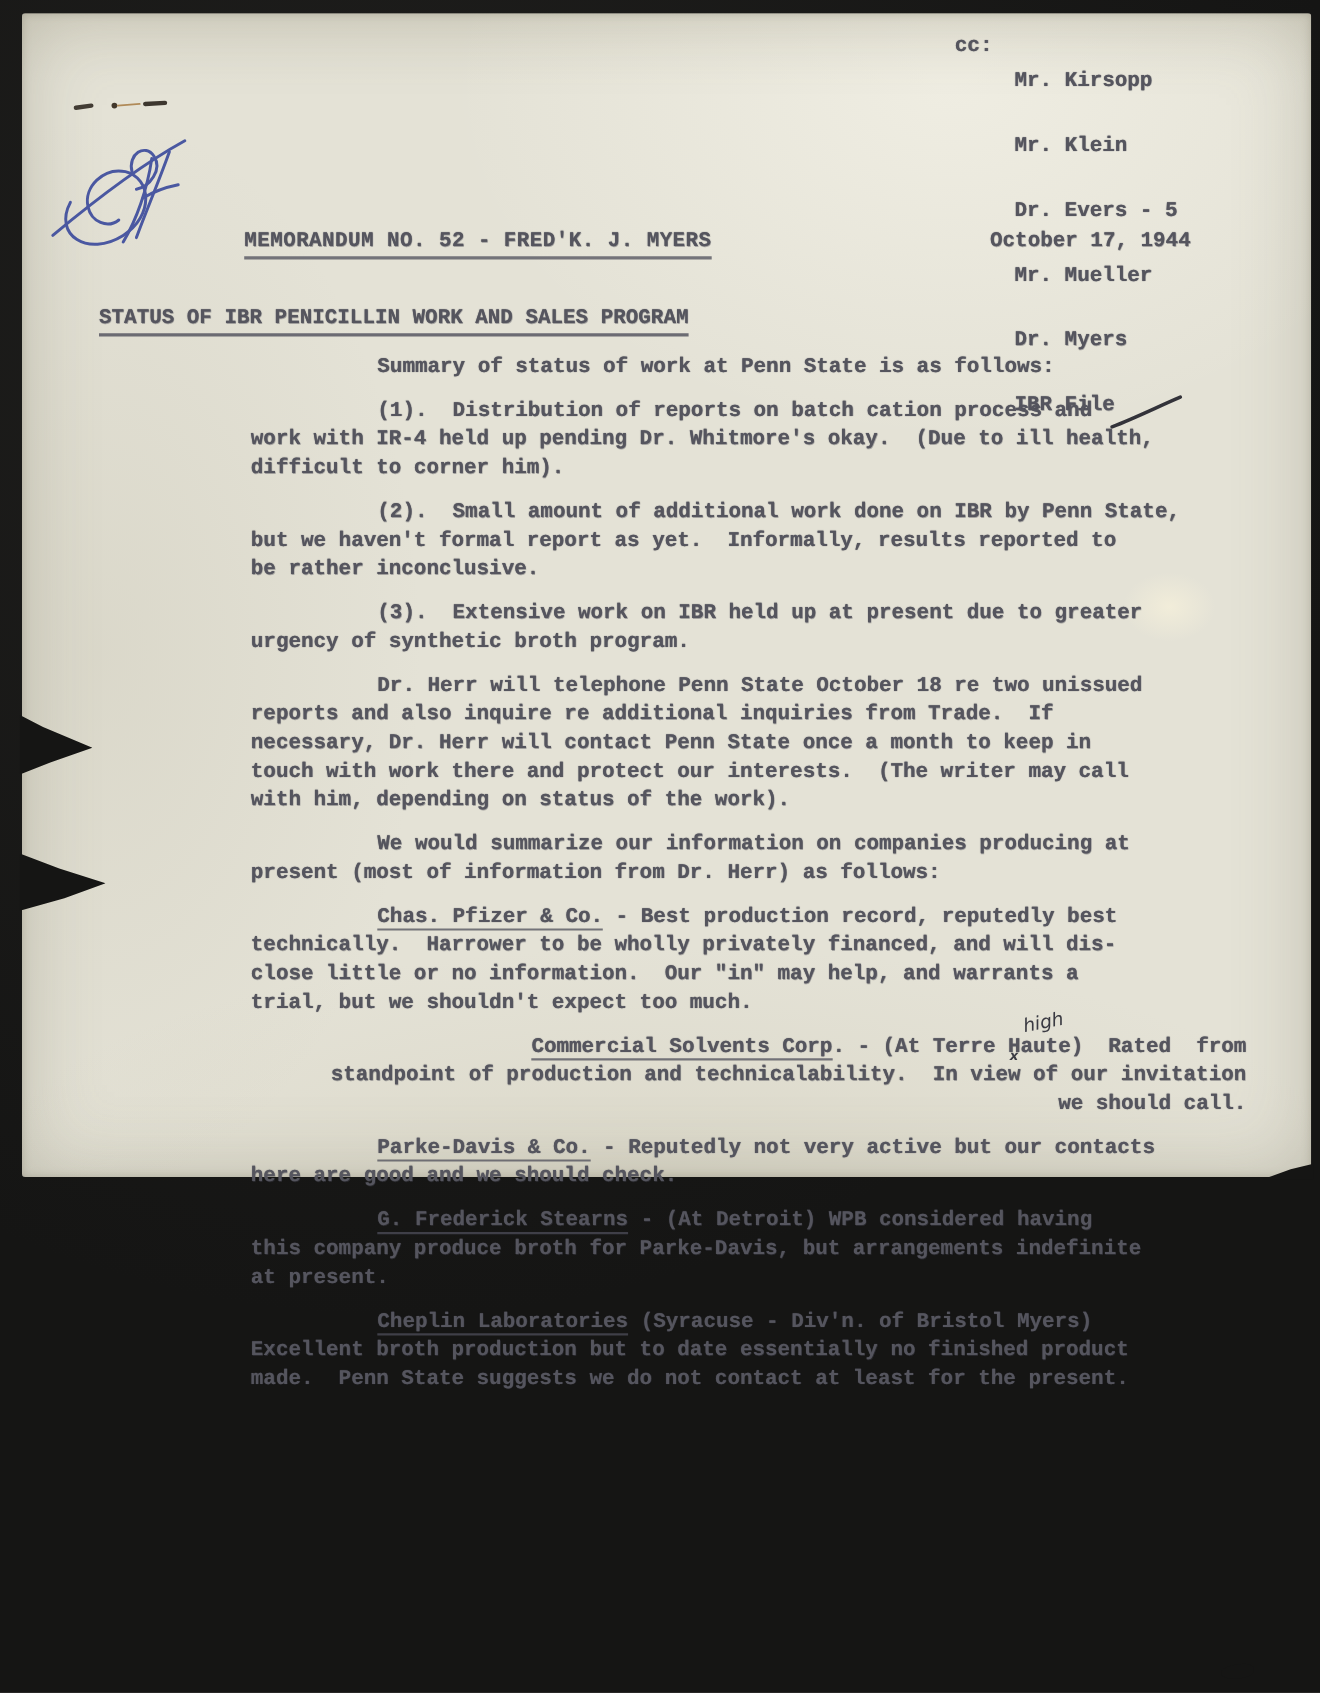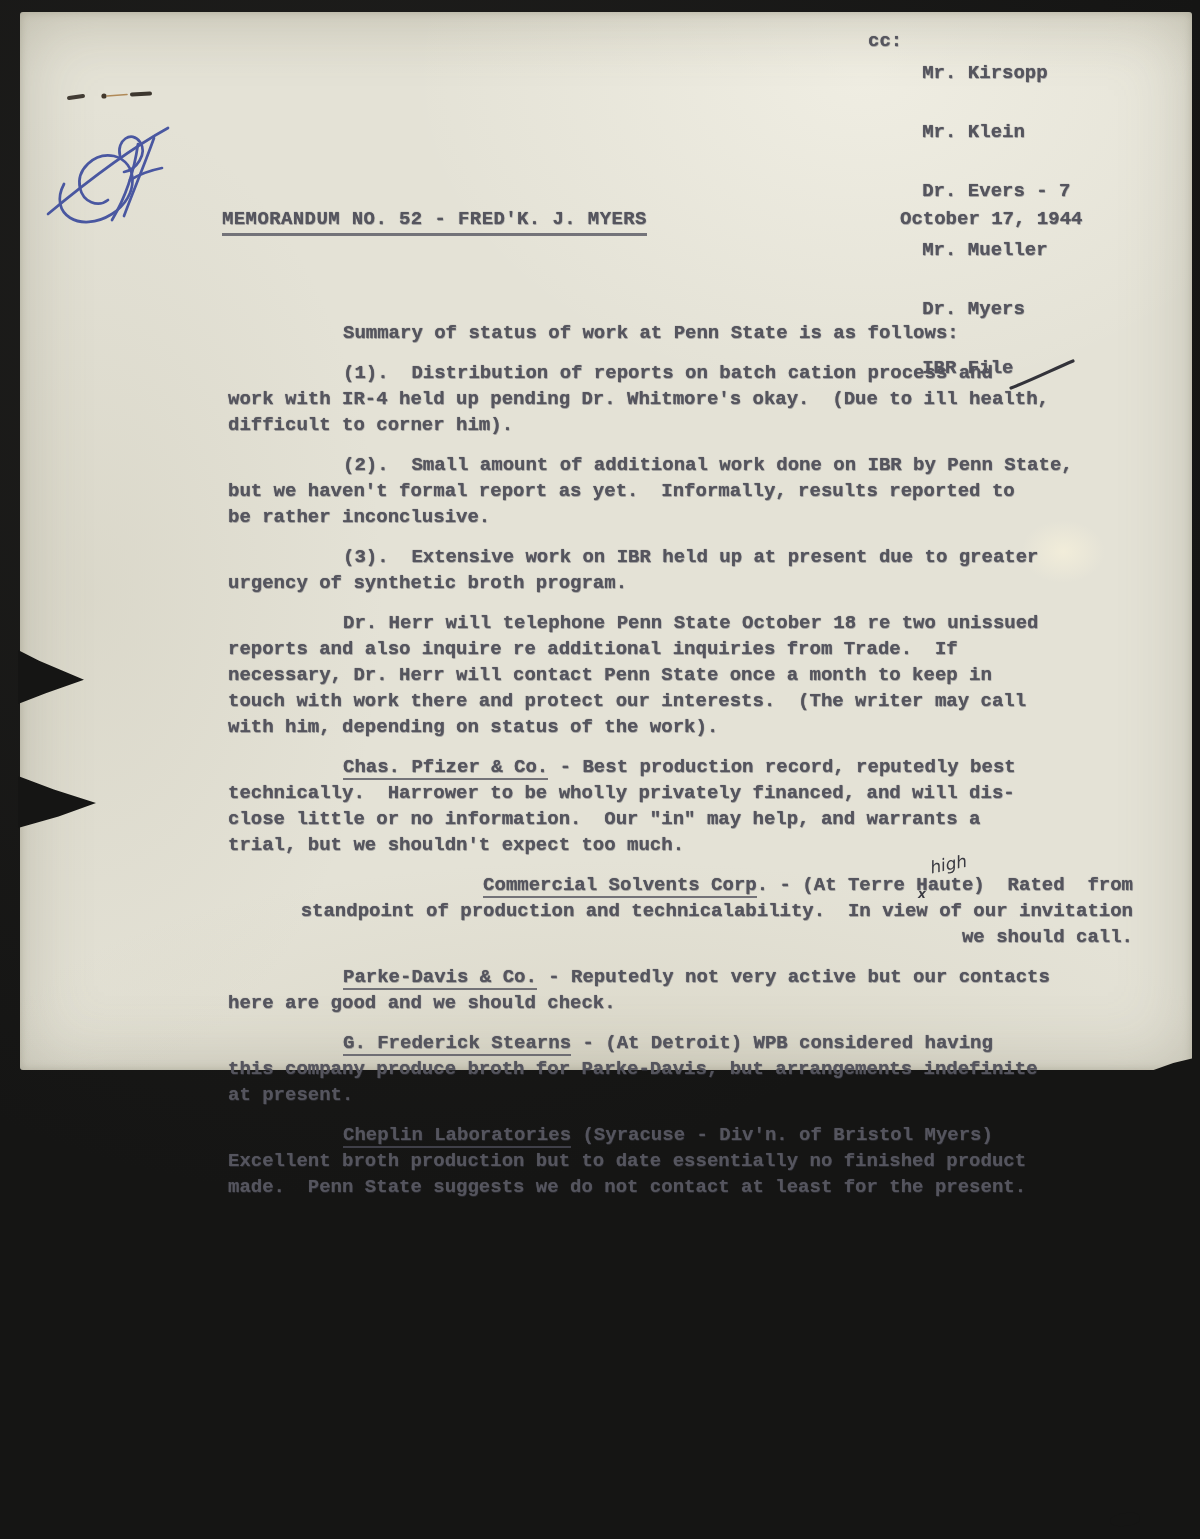--- a/index.html
+++ b/index.html
@@ -91,48 +91,51 @@
   <div class="tear tear1"></div>
   <div class="tear tear2"></div>
   <div class="edge-blob"></div>
   <div class="corner-chip"></div>
 
   <div class="cc typed">
     <span class="cc-label">cc:</span>
     <div class="cc-names">
       <div>Mr. Kirsopp</div>
       <div>Mr. Klein</div>
-      <div>Dr. Evers - 7</div>
+      <div>Dr. Evers - 5</div>
       <div>Mr. Mueller</div>
       <div>Dr. Myers</div>
       <div class="cc-last"><span>IBR File</span><svg class="check" width="68" height="32" viewBox="0 0 68 32">
             <path d="M3,29 C24,21 46,10 65,2" fill="none" stroke="#33333a" stroke-width="3.2" stroke-linecap="round"></path>
           </svg></div>
     </div>
   </div>
 
   <span class="memo-title typed">MEMORANDUM NO. 52 - FRED'K. J. MYERS</span>
   <span class="date typed">October 17, 1944</span>
 
+  <div class="subject typed">STATUS OF IBR PENICILLIN WORK AND SALES PROGRAM</div>
 
   <div class="bodytext typed">
     <p class="para">Summary of status of work at Penn State is as follows:</p>
     <p class="para">(1).  Distribution of reports on batch cation process and
 work with IR-4 held up pending Dr. Whitmore's okay.  (Due to ill health,
 difficult to corner him).</p>
     <p class="para">(2).  Small amount of additional work done on IBR by Penn State,
 but we haven't formal report as yet.  Informally, results reported to
 be rather inconclusive.</p>
     <p class="para">(3).  Extensive work on IBR held up at present due to greater
 urgency of synthetic broth program.</p>
     <p class="para">Dr. Herr will telephone Penn State October 18 re two unissued
 reports and also inquire re additional inquiries from Trade.  If
 necessary, Dr. Herr will contact Penn State once a month to keep in
 touch with work there and protect our interests.  (The writer may call
 with him, depending on status of the work).</p>
+    <p class="para">We would summarize our information on companies producing at
+present (most of information from Dr. Herr) as follows:</p>
     <p class="para"><span class="lead">Chas. Pfizer &amp; Co.</span><span> - Best production record, reputedly best
 technically.  Harrower to be wholly privately financed, and will dis-
 close little or no information.  Our "in" may help, and warrants a
 trial, but we shouldn't expect too much.</span></p>
     <p class="para rel"><span class="lead">Commercial Solvents Corp</span><span>. - (At Terre Haute)  Rated  from
 standpoint of production and technicalability.  In view of our invitation
 we should call.</span><span class="hw-high">high</span><span class="hw-caret">x</span></p>
     <p class="para"><span class="lead">Parke-Davis &amp; Co.</span><span> - Reputedly not very active but our contacts
 here are good and we should check.</span></p>
     <p class="para"><span class="lead">G. Frederick Stearns</span><span> - (At Detroit) WPB considered having

